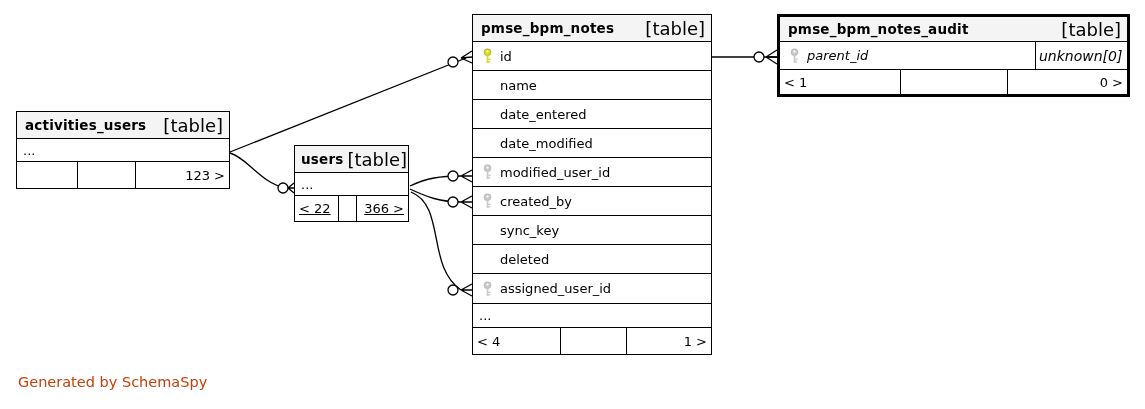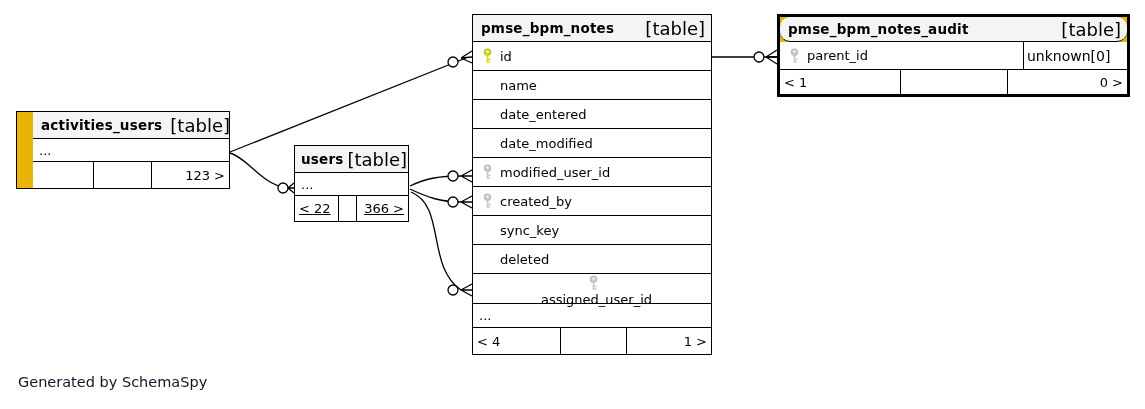--- a/index.html
+++ b/index.html
@@ -31,21 +31,21 @@
   .fc.bl{border-left:1px solid #000;}
   .fc.right{justify-content:flex-end;flex:1;}
   .extra-cell{
     border-left:1px solid #000;box-sizing:border-box;display:flex;align-items:center;
     padding:0 3px;font-size:14px;height:100%;
   }
   .pk{color:#d9d919;}
   .fk{color:#c9c9c9;}
   .credit{
     position:absolute;left:18px;top:374px;z-index:2;
-    font-family:"DejaVu Sans","Liberation Sans",sans-serif;font-size:14.5px;color:#0f172a;
+    font-family:"DejaVu Sans","Liberation Sans",sans-serif;font-size:14.5px;color:#c2410c;
   }
 </style>
 </head>
 <body>
 
 <div class="canvas">
 
   <svg class="wires" viewBox="0 0 1145 409">
     <g stroke="#000" stroke-width="1.3" fill="none">
 
@@ -80,21 +80,21 @@
       </g>
 
       <g>
         <path d="M712,57 L777,57"></path>
         <circle cx="759" cy="57" r="5" fill="#ffffff"></circle>
         <path d="M766,57 L777,50 M766,57 L777,57 M766,57 L777,64"></path>
       </g>
     </g>
   </svg>
 
-  <div class="tbl" style="left:16px;top:111px;width:214px;height:78px;padding-left:16px;">
+  <div class="tbl" style="left:16px;top:111px;width:214px;height:78px;">
     <div class="hdr" style="height:27px;">
       <span class="tname">activities_users</span>
       <span class="ttype">[table]</span>
     </div>
     <div class="ell" style="height:23px;">...</div>
     <div class="foot" style="height:26px;">
       <span class="fc" style="width:60px;"></span>
       <span class="fc bl" style="width:58px;"></span>
       <span class="fc bl right">123 &gt;</span>
     </div>
@@ -176,21 +176,21 @@
     <div class="row" style="height:29px;">
       <span class="keyspot"></span>
       <span>sync_key</span>
     </div>
 
     <div class="row" style="height:29px;">
       <span class="keyspot"></span>
       <span>deleted</span>
     </div>
 
-    <div class="row" style="height:30px;flex-direction:column;">
+    <div class="row" style="height:30px;">
       <span class="keyspot">
         <svg class="fk" width="11" height="16" viewBox="0 0 11 16">
           <circle cx="5.5" cy="4.2" r="3.4" fill="currentColor" stroke="#a8a8a8" stroke-width="0.6"></circle>
           <circle cx="5.5" cy="3.6" r="1.1" fill="#ffffff"></circle>
           <rect x="4.7" y="7.3" width="1.7" height="7.6" fill="currentColor"></rect>
           <rect x="6.2" y="10.6" width="2.4" height="1.5" fill="currentColor"></rect>
           <rect x="6.2" y="13.1" width="1.9" height="1.5" fill="currentColor"></rect>
         </svg>
       </span>
       <span>assigned_user_id</span>
@@ -199,26 +199,26 @@
     <div class="ell" style="height:24px;">...</div>
 
     <div class="foot" style="height:26px;">
       <span class="fc" style="width:87px;">&lt; 4</span>
       <span class="fc bl" style="width:66px;"></span>
       <span class="fc bl right">1 &gt;</span>
     </div>
   </div>
 
   <div class="tbl focus" style="left:777px;top:14px;width:353px;height:83px;">
-    <div class="hdr" style="height:25px;border-radius:10px;">
+    <div class="hdr" style="height:25px;">
       <span class="tname">pmse_bpm_notes_audit</span>
       <span class="ttype">[table]</span>
     </div>
 
-    <div class="row" style="height:28px;padding-right:12px;">
+    <div class="row" style="height:28px;padding-right:0;font-style:italic;">
       <span class="keyspot">
         <svg class="fk" width="11" height="16" viewBox="0 0 11 16">
           <circle cx="5.5" cy="4.2" r="3.4" fill="currentColor" stroke="#a8a8a8" stroke-width="0.6"></circle>
           <circle cx="5.5" cy="3.6" r="1.1" fill="#ffffff"></circle>
           <rect x="4.7" y="7.3" width="1.7" height="7.6" fill="currentColor"></rect>
           <rect x="6.2" y="10.6" width="2.4" height="1.5" fill="currentColor"></rect>
           <rect x="6.2" y="13.1" width="1.9" height="1.5" fill="currentColor"></rect>
         </svg>
       </span>
       <span style="flex:1;">parent_id</span>

